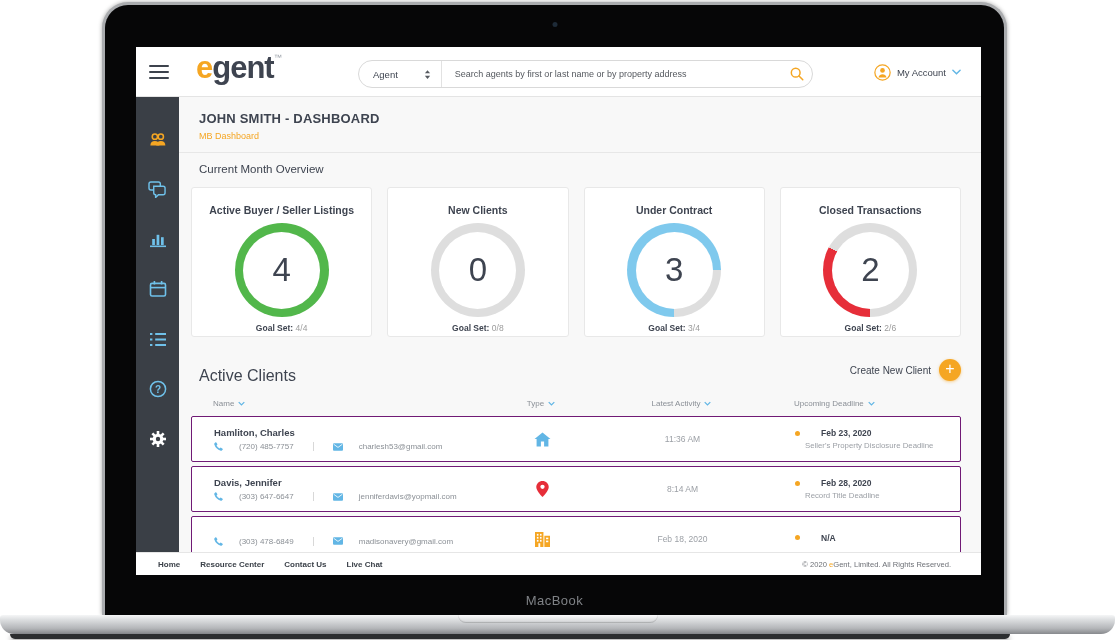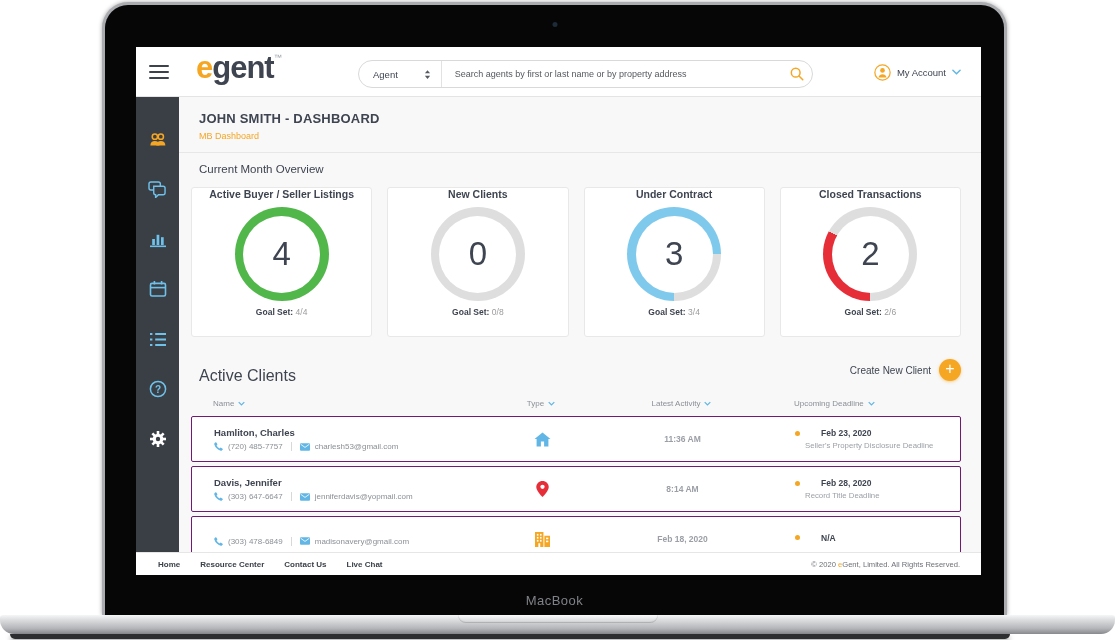--- a/index.html
+++ b/index.html
@@ -50,21 +50,21 @@
 
   
   .main { position:absolute; left:43px; top:50px; width:802px; height:455px; }
   .page-title { position:absolute; left:20px; top:14px; font-size:13px; font-weight:700; color:#3e4450; letter-spacing:.2px; }
   .breadcrumb { position:absolute; left:20px; top:34px; font-size:9px; color:#f5a623; cursor:pointer; }
   .title-divider { position:absolute; left:0; top:55px; width:802px; height:1px; background:#e7e7e7; }
   .section-title { position:absolute; left:20px; top:66px; font-size:11.5px; color:#3e4450; }
 
   
   .cards { position:absolute; left:12px; top:90px; width:770px; height:150px; display:flex; gap:15px; }
-  .card { flex:1; background:#fff; border:1px solid #e8e8e8; border-radius:3px; display:flex; flex-direction:column; align-items:center; padding-top:0; }
+  .card { flex:1; background:#fff; border:1px solid #e8e8e8; border-radius:3px; display:flex; flex-direction:column; align-items:center; padding-top:16px; }
   .card-title { font-size:10.5px; font-weight:700; color:#3e4450; }
   .ring { width:94px; height:94px; border-radius:50%; margin-top:7px; display:flex; align-items:center; justify-content:center; }
   .ring-inner { width:77px; height:77px; background:#fff; border-radius:50%; display:flex; align-items:center; justify-content:center; }
   .stat-value { font-size:33px; color:#3e4450; }
   .goal { margin-top:6px; font-size:8.5px; }
   .goal-label { font-weight:700; color:#3e4450; }
   .goal-value { color:#9b9b9b; }
 
   
   .clients-heading { position:absolute; left:20px; top:270px; font-size:16px; color:#3e4450; }
@@ -76,33 +76,33 @@
   .grid-cols { display:grid; grid-template-columns:322px 56px 225px 1fr; }
   .thead { position:absolute; left:12px; top:302px; width:770px; font-size:8px; color:#8a8f96; }
   .th { display:flex; align-items:center; gap:4px; cursor:pointer; }
   .th.c-name { padding-left:22px; }
   .th.c-center { justify-content:center; }
 
   .rows { position:absolute; left:12px; top:319px; width:770px; height:144px; overflow:hidden; }
   .row { width:770px; height:46px; background:#fff; border:1px solid #701a75; border-radius:2px; margin-bottom:4px; align-items:center; }
   .name-cell { padding-left:22px; }
   .client-name { font-size:9.5px; font-weight:700; color:#3e4450; }
-  .contact-line { display:flex; align-items:center; gap:5px; margin-top:4px; font-size:8px; color:#8b9096; }
+  .contact-line { display:flex; align-items:center; gap:16px; margin-top:4px; font-size:8px; color:#8b9096; }
   .vsep { width:1px; height:9px; background:#d8d8d8; margin:0 3px; }
   .type-cell { display:flex; justify-content:center; }
-  .activity-cell { text-align:center; font-size:8.5px; color:#9b9fa5;font-weight:bold; }
+  .activity-cell { text-align:center; font-size:8.5px; color:#9b9fa5; }
   .deadline-cell { font-size:8.5px; }
   .deadline-top { display:flex; align-items:center; gap:21px; }
   .dot { width:5px; height:5px; border-radius:50%; background:#f5a623; }
   .deadline-date { font-weight:700; color:#3e4450; }
   .deadline-label { font-size:7.8px; color:#9b9fa5; margin-top:3px; padding-left:10px; }
 
   
   .app-footer { position:absolute; left:0; top:505px; width:845px; height:23px; background:#fff; border-top:1px solid #e6e6e6;
-    display:flex; align-items:center; padding:0 21px 0 22px; }
+    display:flex; align-items:center; padding:0 30px 0 22px; }
   .footer-links { display:flex; gap:20px; }
   .footer-link { font-size:8px; font-weight:700; color:#3b4149; cursor:pointer; }
   .copyright { margin-left:auto; font-size:7.6px; color:#6d7076;text-align:right; }
   .copyright .e { color:#f5a623; }
   .icon { display:inline-flex; align-items:center; }
 </style>
 </head>
 <body>
 
 <div class="stage">

